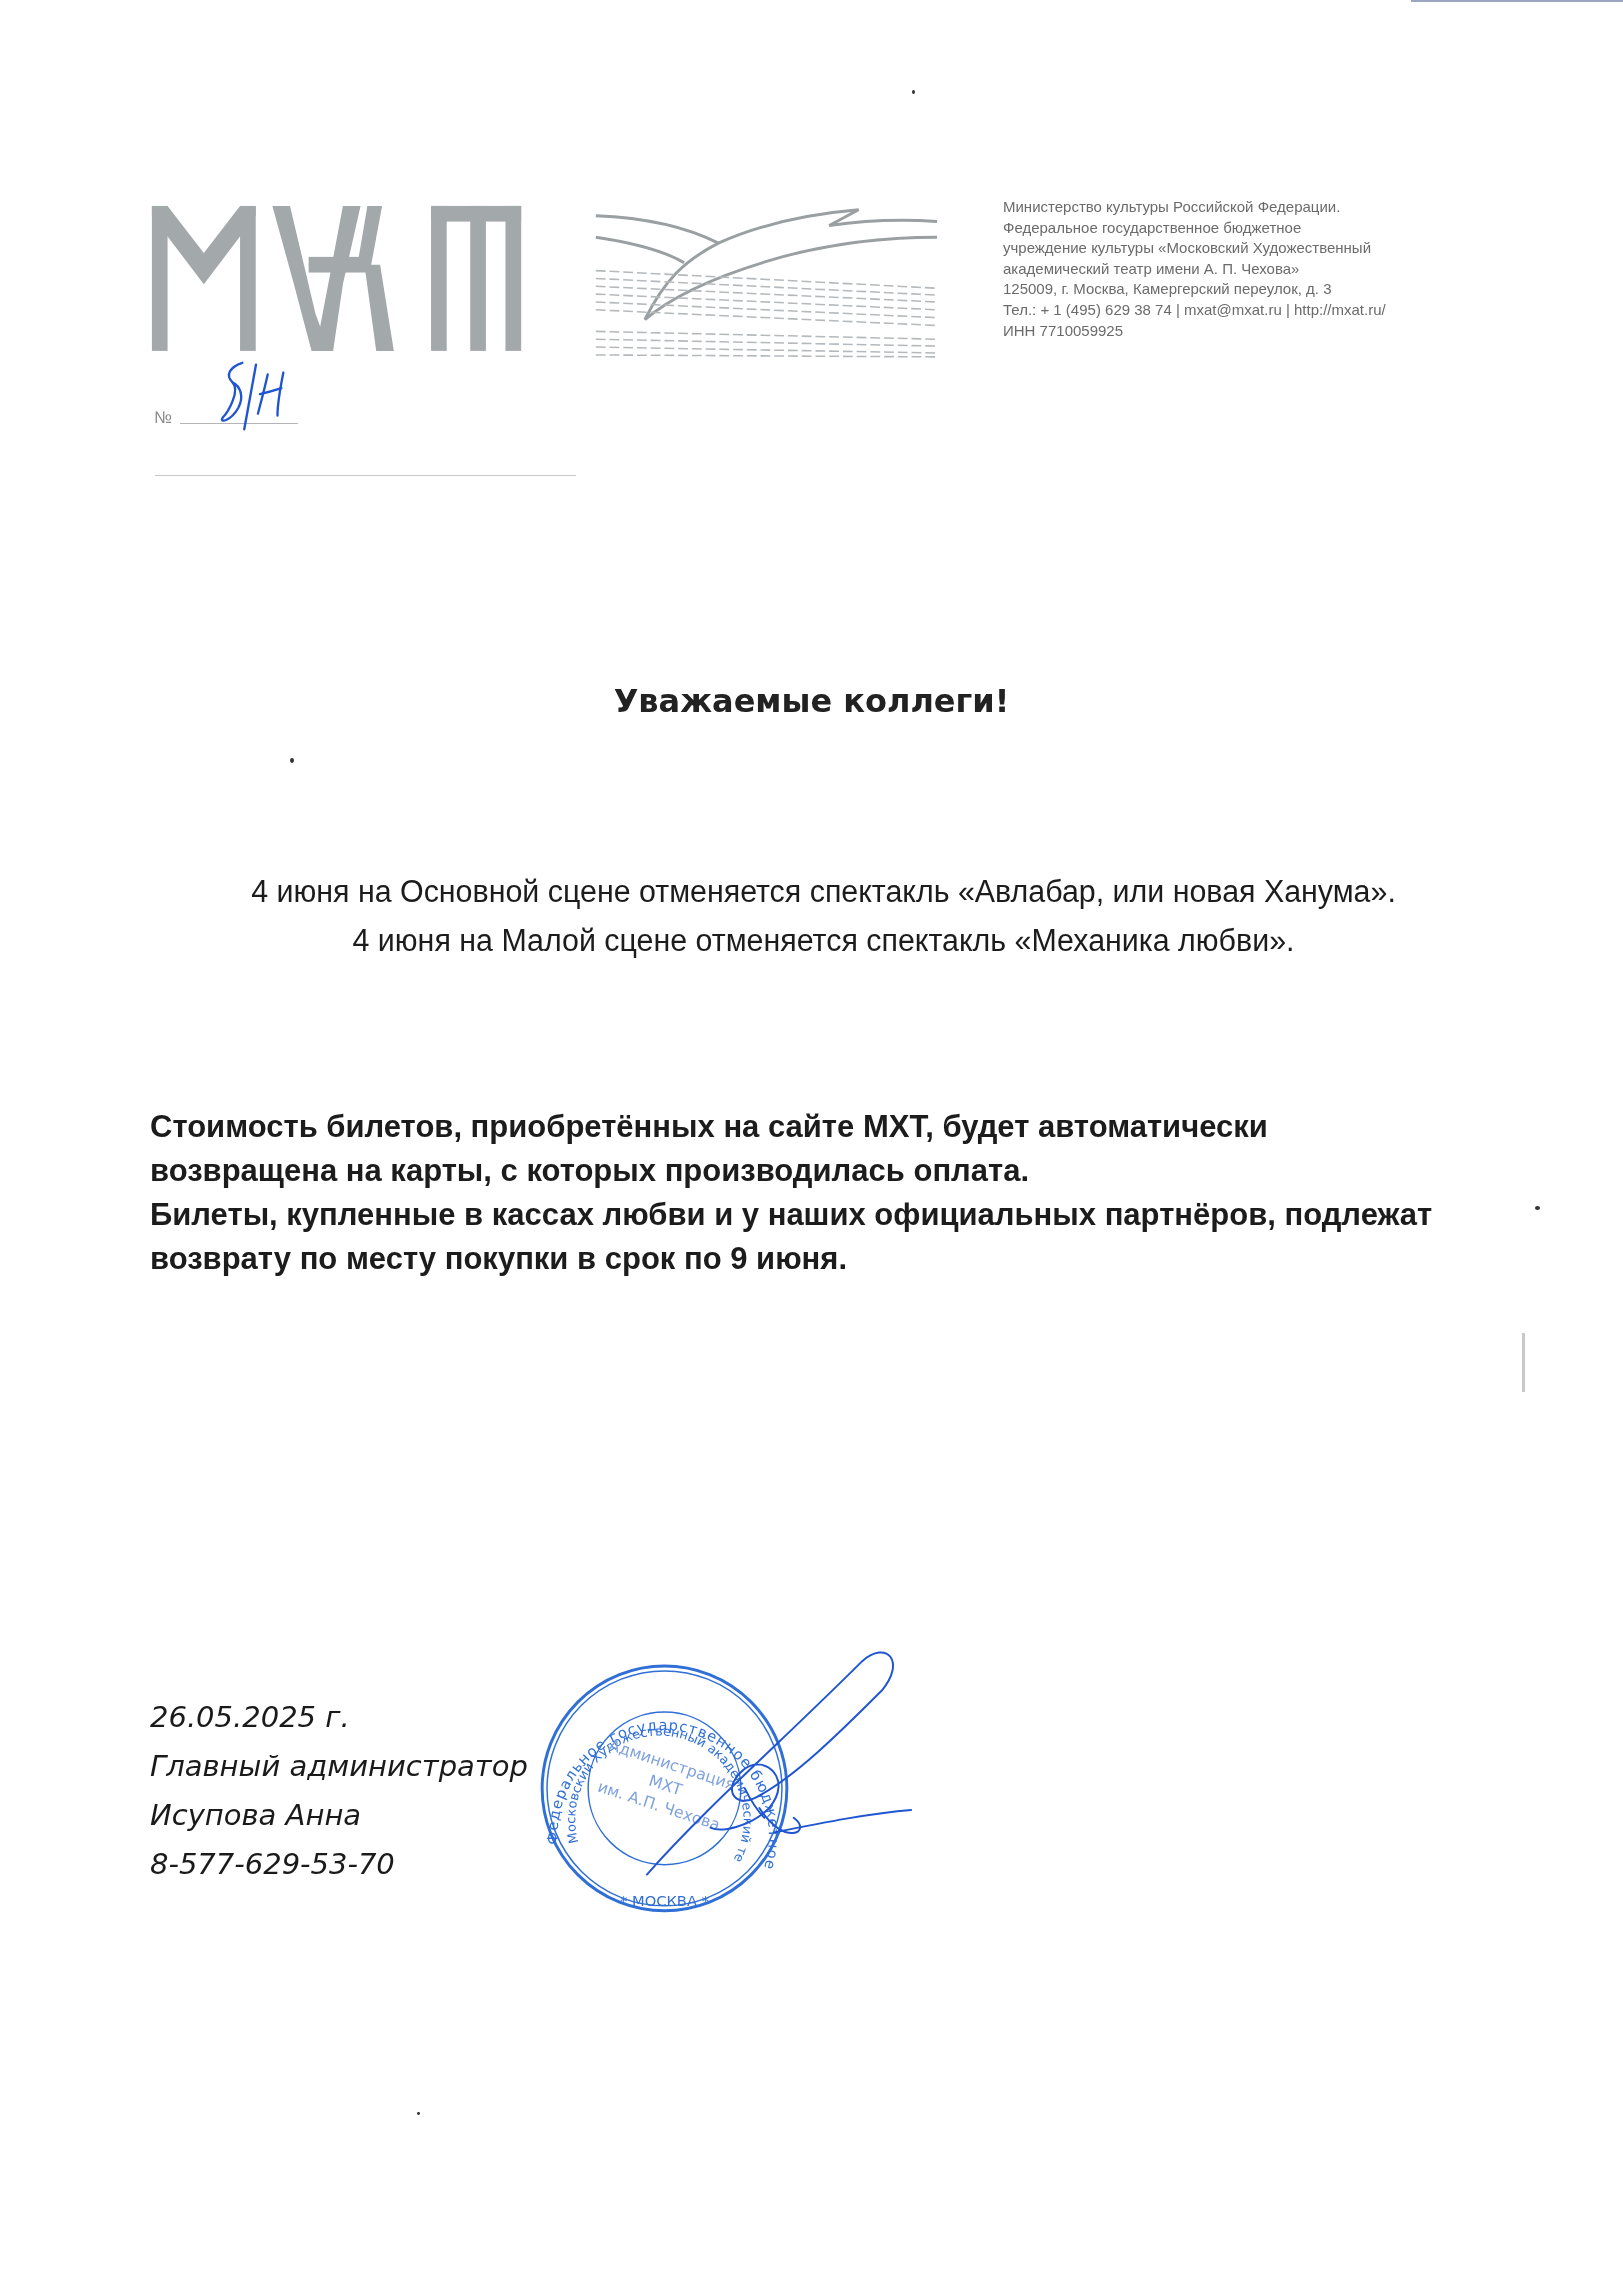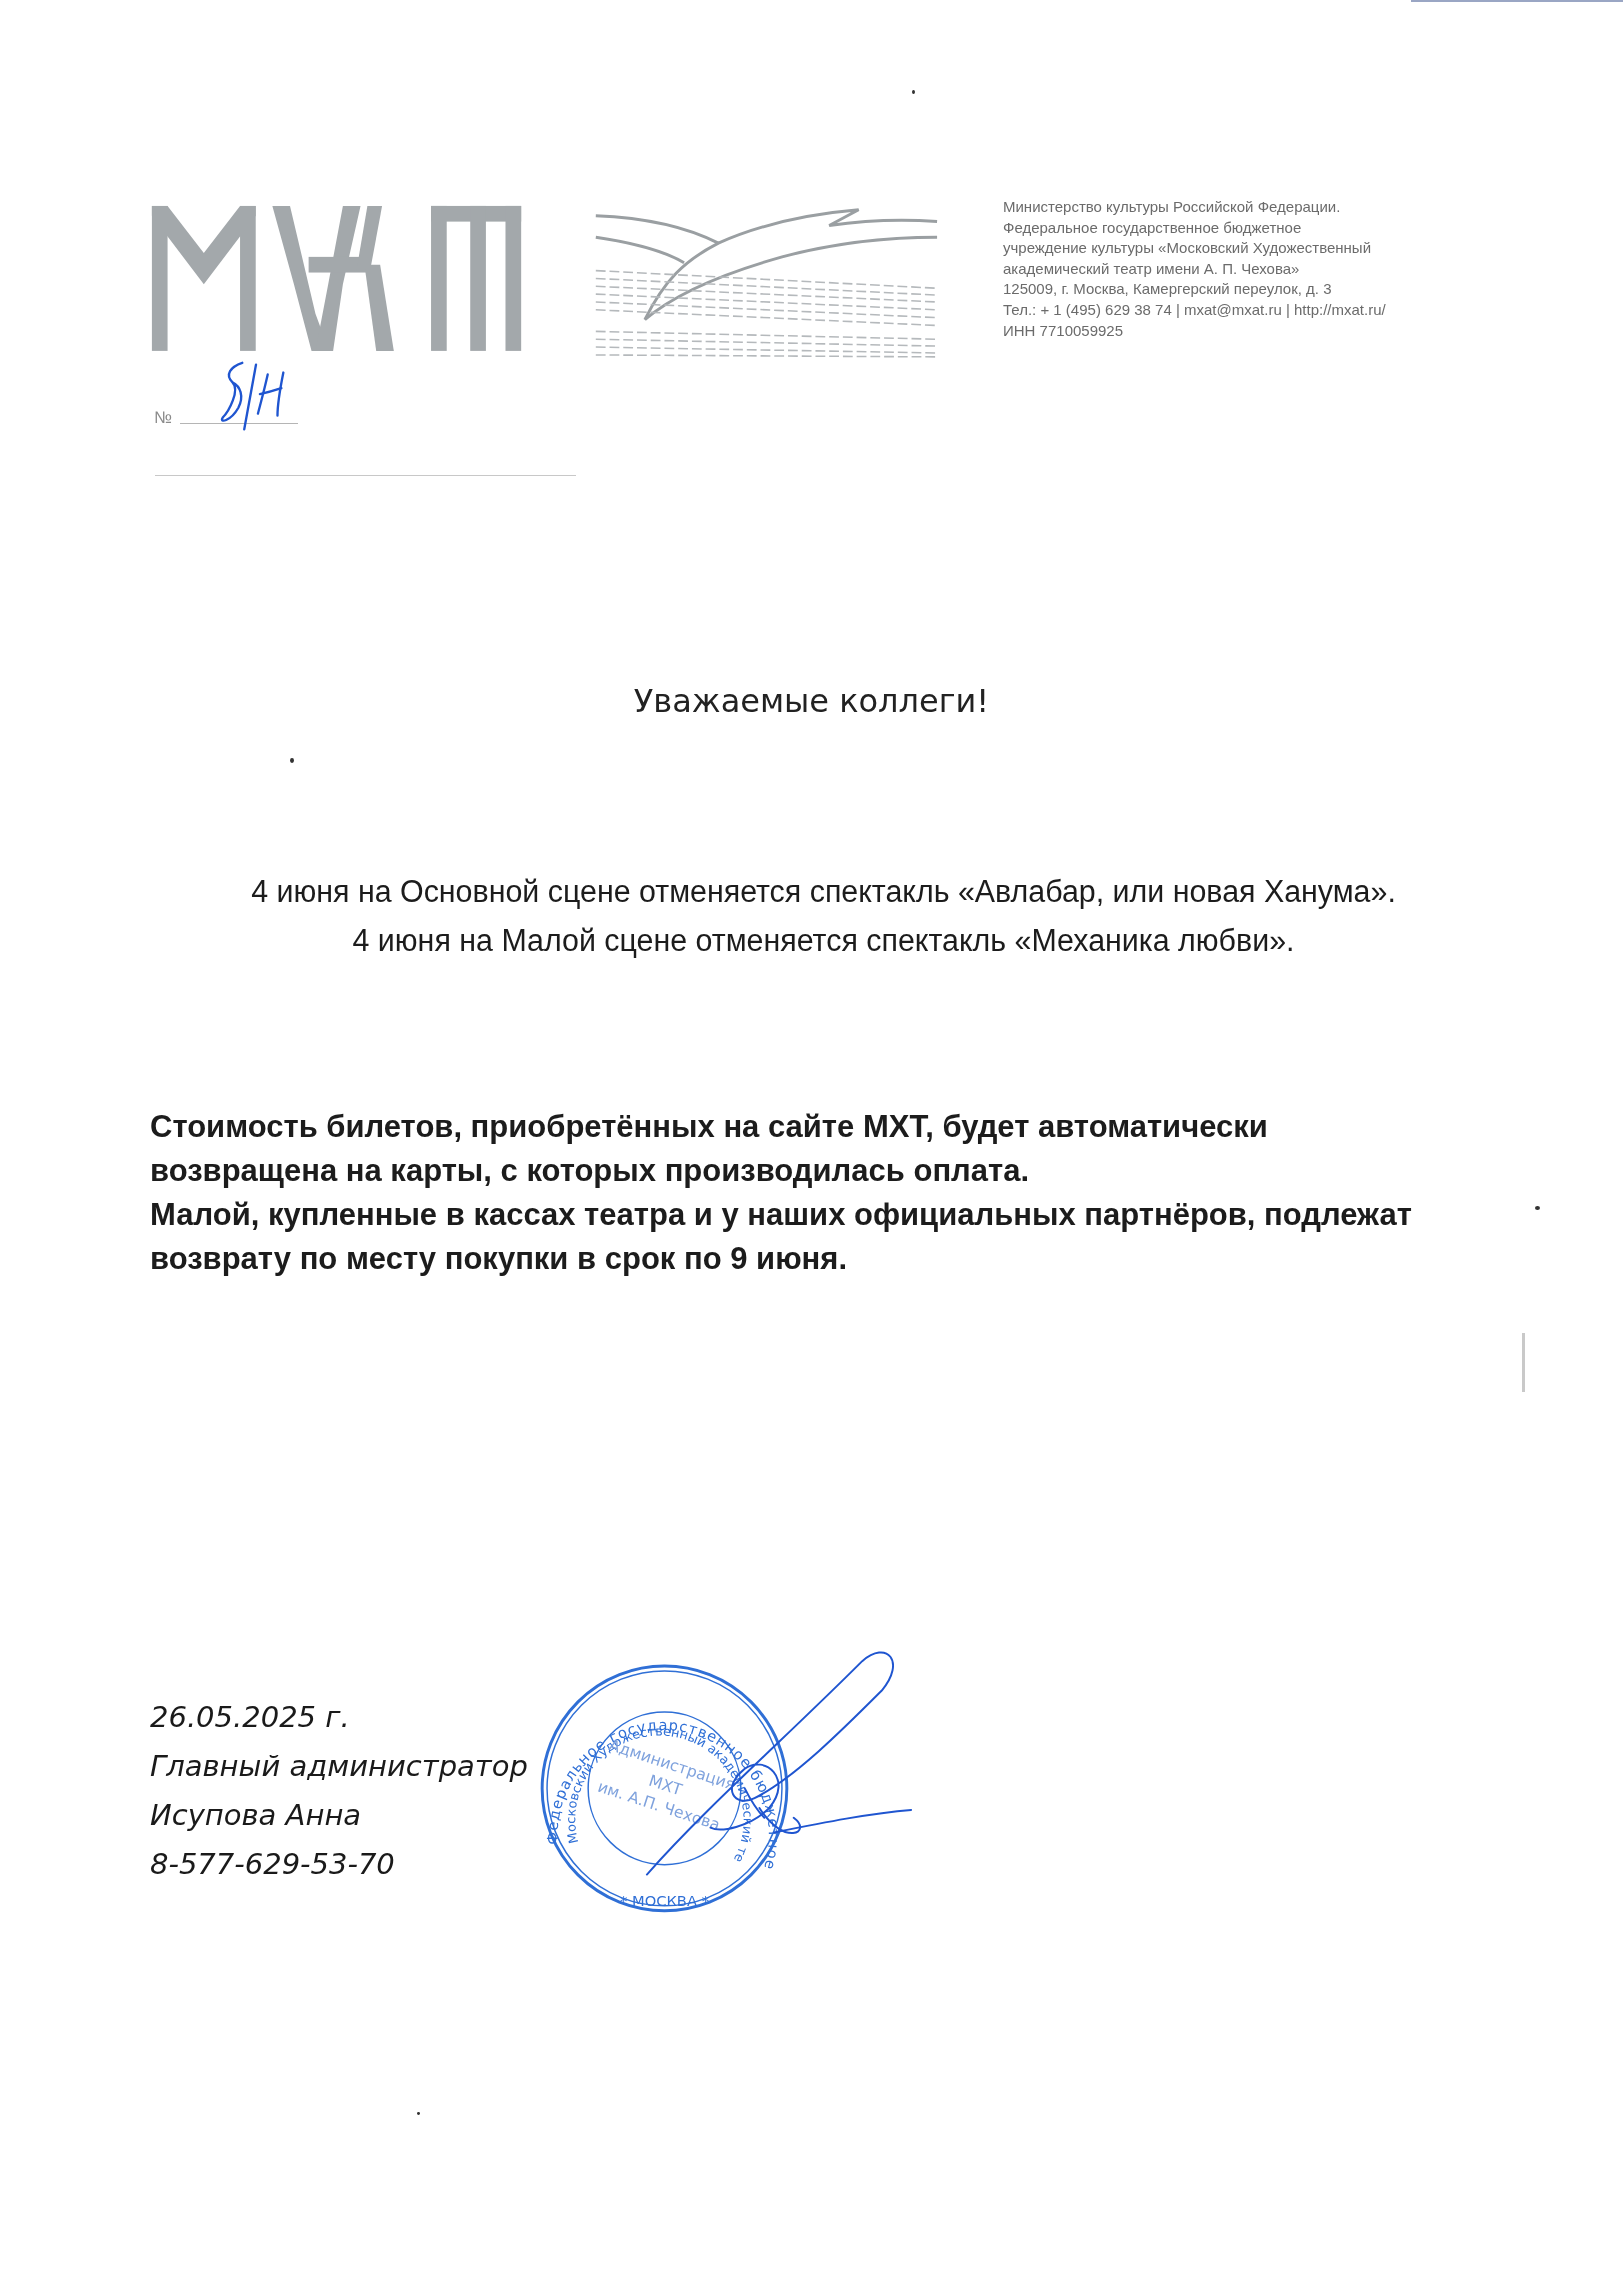--- a/index.html
+++ b/index.html
@@ -9,21 +9,21 @@
   .logo { position: absolute; left: 147px; top: 196px; width: 382px; height: 157px; }
   .emblem { position: absolute; left: 586px; top: 192px; width: 355px; height: 167px; }
   .org { position: absolute; left: 1003px; top: 197px; width: 490px; font-family: "Liberation Sans", sans-serif;
          font-size: 15px; line-height: 20.6px; color: #6b6b6b; white-space: nowrap; }
   .org div { margin: 0; }
   .num-label { position: absolute; left: 154px; top: 408px; font-family: "Liberation Sans", sans-serif; font-size: 16.7px; color: #8a8a8a; }
   .num-line { position: absolute; left: 180px; top: 423px; width: 118px; height: 1px; background: #b5b5b5; }
   .num-value { position: absolute; left: 211px; top: 353px; width: 88px; height: 88px; }
   .sep-line { position: absolute; left: 155px; top: 475px; width: 421px; height: 1px; background: #c8c8c8; }
   .greeting { position: absolute; left: 0; width: 1623px; top: 682px; text-align: center;
-              font-family: "DejaVu Sans", sans-serif; font-size: 32px; color: #222; }
+              font-family: "DejaVu Sans", sans-serif; font-size: 32px; color: #222; font-weight: bold; }
   .announce { position: absolute; left: 157px; width: 1333px; top: 867px; text-align: center;
               font-family: "Liberation Sans", sans-serif; font-size: 31px; line-height: 49px; color: #1c1c1c;
               transform: scaleX(0.98); transform-origin: center; }
   .refund { position: absolute; left: 150px; top: 1105px; width: 1372px;
             font-family: "Liberation Sans", sans-serif; font-size: 31px; line-height: 44px; color: #1c1c1c; font-weight: bold; }
   .sign { position: absolute; left: 150px; top: 1693px; font-family: "DejaVu Sans", sans-serif;
           font-size: 29px; line-height: 49px; color: #1a1a1a; }
   .sign div { white-space: nowrap; font-style: italic; }
   .stamp { position: absolute; left: 500px; top: 1622px; width: 421px; height: 323px; }
   .speck { position: absolute; background: #333; border-radius: 50%; }
@@ -100,21 +100,21 @@
 <div class="greeting">Уважаемые коллеги!</div>
 
 <div class="announce">
   <div>4 июня на Основной сцене отменяется спектакль «Авлабар, или новая Ханума».</div>
   <div>4 июня на Малой сцене отменяется спектакль «Механика любви».</div>
 </div>
 
 <div class="refund">
   <div>Стоимость билетов, приобретённых на сайте МХТ, будет автоматически</div>
   <div>возвращена на карты, с которых производилась оплата.</div>
-  <div>Малой, купленные в кассах театра и у наших официальных партнёров, подлежат</div>
+  <div>Билеты, купленные в кассах любви и у наших официальных партнёров, подлежат</div>
   <div>возврату по месту покупки в срок по 9 июня.</div>
 </div>
 
 <div class="sign">
   <div>26.05.2025 г.</div>
   <div>Главный администратор</div>
   <div>Исупова Анна</div>
   <div>8-577-629-53-70</div>
 </div>
 

